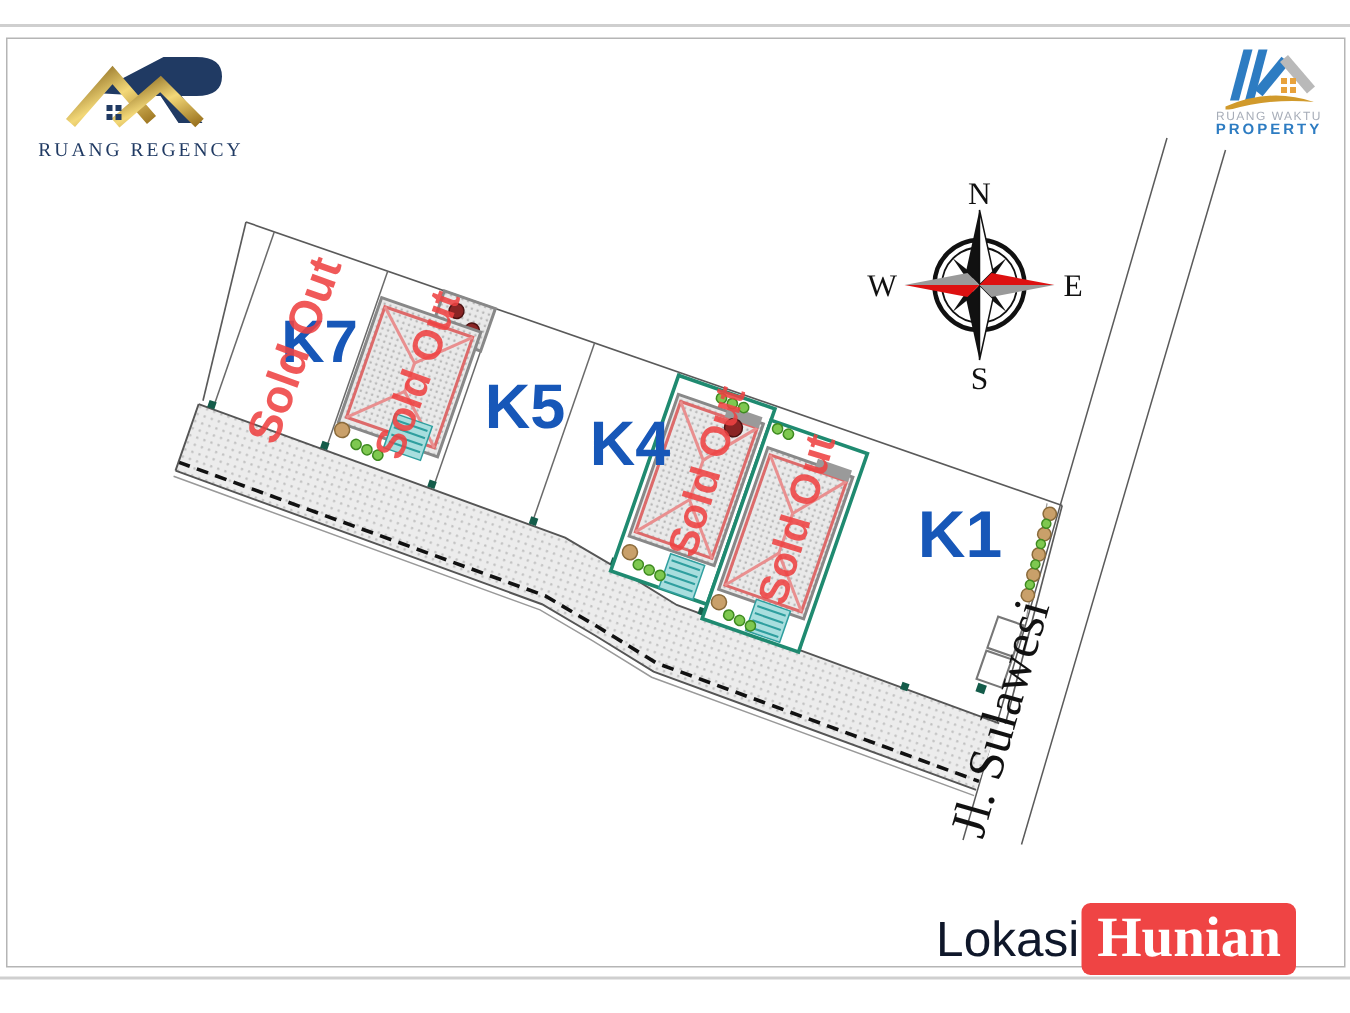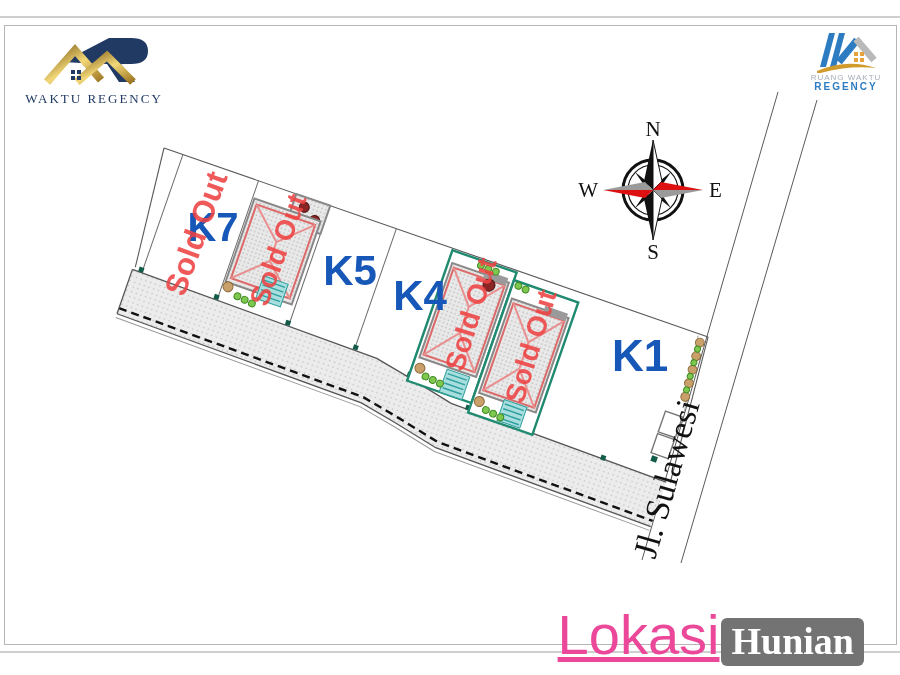--- a/index.html
+++ b/index.html
@@ -9,23 +9,23 @@
   #plan-svg{position:absolute;left:0;top:0;}
   
   #logo-left{position:absolute;left:14px;top:30px;width:160px;text-align:center;}
   #logo-left .caption{font-family:"Liberation Serif",serif;font-size:13px;letter-spacing:2px;color:#203a63;margin-top:1px;}
   
   #logo-right{position:absolute;right:8px;top:27px;width:92px;text-align:center;}
   #logo-right .l1{font-size:8px;font-weight:normal;color:#a7adb8;letter-spacing:1px;margin-top:0px;}
   #logo-right .l2{font-size:10px;font-weight:bold;color:#2d7cc2;letter-spacing:2px;margin-top:-1px;}
   
   #footer-mark{position:absolute;right:36px;top:602px;display:flex;align-items:baseline;}
-  #footer-mark .lokasi{font-size:56px;color:#ec4899;letter-spacing:0px;text-decoration:underline;}
+  #footer-mark .lokasi{font-size:33px;color:#0f172a;letter-spacing:0px;}
   #footer-mark .hunian{font-family:"Liberation Serif",serif;font-weight:bold;font-size:38px;color:#ffffff;
-     background:#737373;border-radius:6px;padding:1px 10px 3px 10px;margin-left:2px;}
+     background:#ef4444;border-radius:6px;padding:1px 10px 3px 10px;margin-left:2px;}
 </style>
 </head>
 <body>
 
 <div class="hairline" style="top:16px;"></div>
 <div id="frame"></div>
 <div class="hairline" style="top:651px;"></div>
 
 <div id="logo-left">
   <svg width="150" height="56" viewBox="0 0 150 56">
@@ -39,39 +39,39 @@
     <path d="M44,32 L90,8 H112 Q129,8 129,21 Q129,34 112,34 H102 L116,52 H100 L88,34 H80 Z" fill="#203a63"></path>
     <polyline points="28,52 56,20 82,50" fill="none" stroke="url(#gold)" stroke-width="8"></polyline>
     <polyline points="58,52 88,26 114,52" fill="none" stroke="url(#gold)" stroke-width="8"></polyline>
     <g fill="#203a63">
       <rect x="52" y="40" width="4" height="4"></rect>
         <rect x="58" y="40" width="4" height="4"></rect>
       <rect x="52" y="46" width="4" height="4"></rect>
         <rect x="58" y="46" width="4" height="4"></rect>
     </g>
   </svg>
-  <div class="caption">WAKTU REGENCY</div>
+  <div class="caption">RUANG REGENCY</div>
 </div>
 
 <div id="logo-right">
   <svg width="64" height="46" viewBox="0 0 64 46" style="display:block;margin:0 auto;">
     <polygon points="6,40 15,6 21,6 12,40" fill="#2d7cc2"></polygon>
     <polygon points="16,40 25,6 31,6 22,40" fill="#2d7cc2"></polygon>
     <line x1="25" y1="35" x2="43" y2="13" stroke="#2d7cc2" stroke-width="7"></line>
     <line x1="42" y1="12" x2="60" y2="33" stroke="#b9b9b9" stroke-width="7"></line>
     <g fill="#e8a23c">
       <rect x="40" y="25" width="4" height="4"></rect>
         <rect x="46" y="25" width="4" height="4"></rect>
       <rect x="40" y="31" width="4" height="4"></rect>
         <rect x="46" y="31" width="4" height="4"></rect>
     </g>
     <path d="M3,44 Q33,31 62,41 Q33,38 3,47 Z" fill="#d19a2c"></path>
   </svg>
   <div class="l1">RUANG WAKTU</div>
-  <div class="l2">REGENCY</div>
+  <div class="l2">PROPERTY</div>
 </div>
 
 <svg id="plan-svg" width="900" height="675" viewBox="0 0 900 675">
   <defs>
     <pattern id="roadDots" width="5" height="5" patternUnits="userSpaceOnUse">
       <rect width="5" height="5" fill="#ececec"></rect>
         <circle cx="1.5" cy="1.5" r="0.8" fill="#c0c0c0"></circle>
     </pattern>
     <pattern id="houseHatch" width="4" height="4" patternUnits="userSpaceOnUse">
       <rect width="4" height="4" fill="#e9e9e9"></rect>

